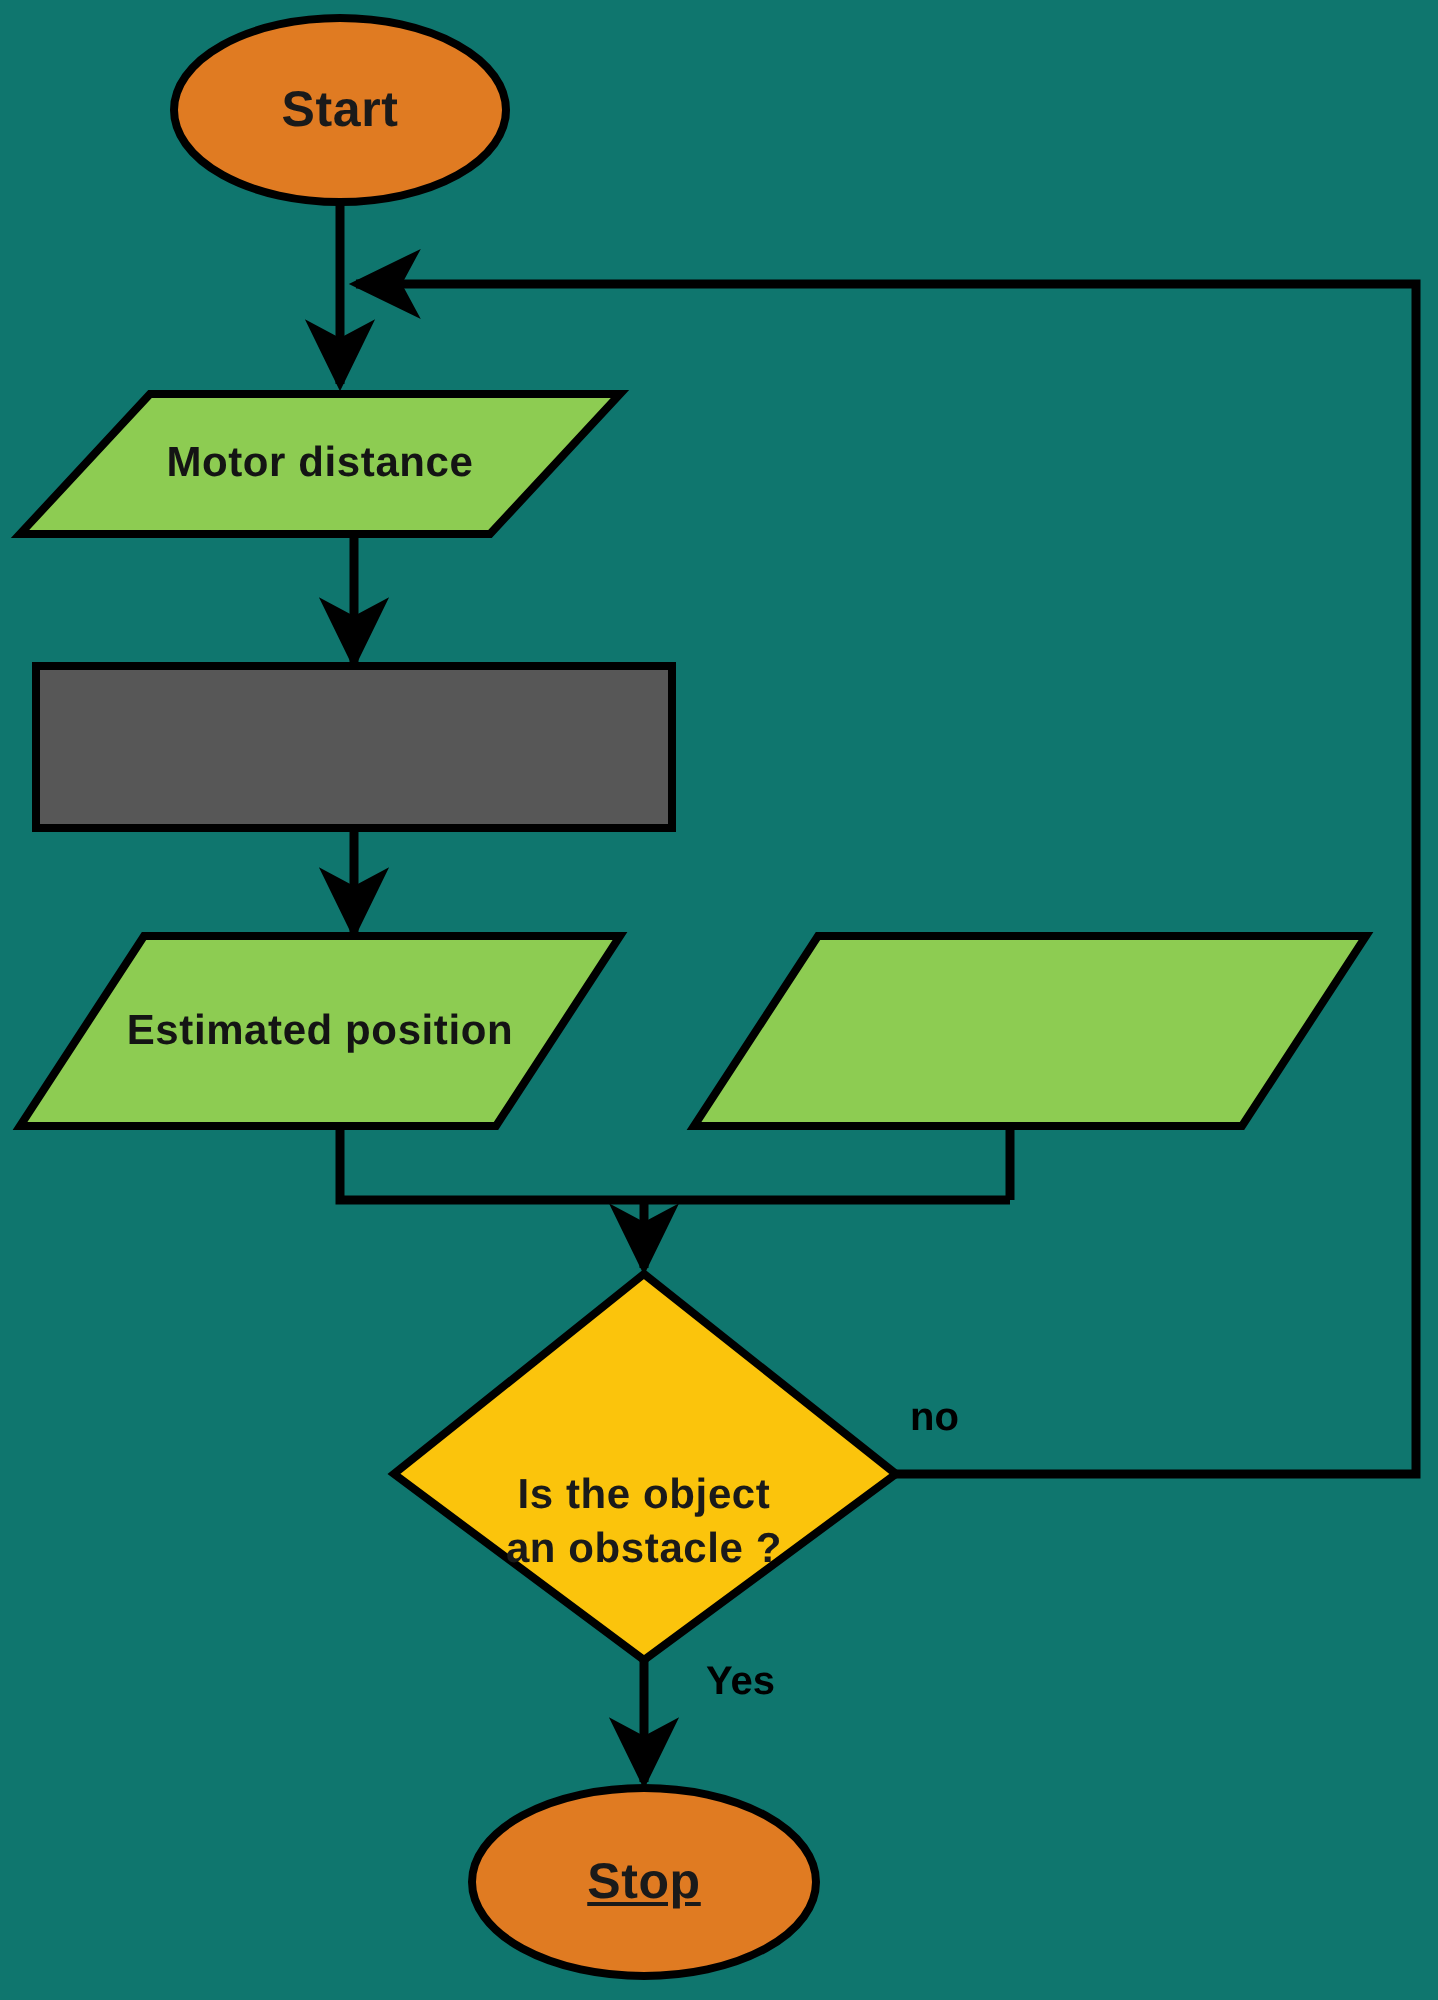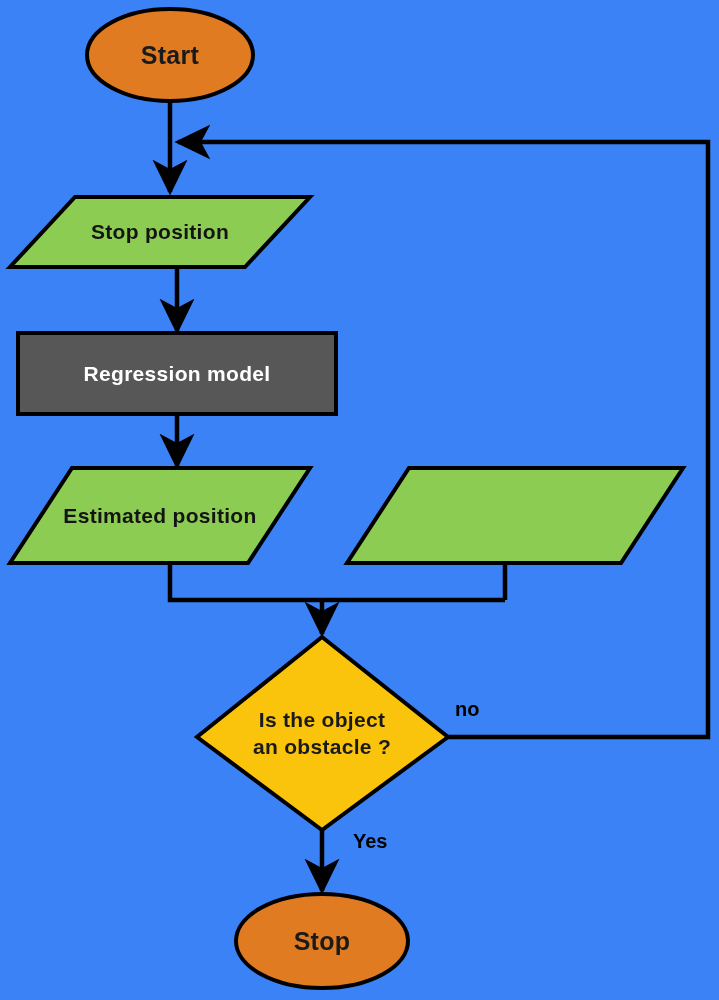--- a/index.html
+++ b/index.html
@@ -11,21 +11,21 @@
   body {
     width: 719px;
     height: 1000px;
     font-family: "Liberation Sans", sans-serif;
     overflow: hidden;
   }
   #flowchart-canvas {
     position: relative;
     width: 719px;
     height: 1000px;
-    background: #3b82f6;
+    background: #0f766e;
   }
   #flow-svg {
     position: absolute;
     top: 0;
     left: 0;
     width: 719px;
     height: 1000px;
   }
   .node-label {
     position: absolute;
@@ -109,29 +109,28 @@
 
     <polygon points="409,468 683,468 621,563 347,563" fill="#8DCC52" stroke="#000000" stroke-width="4"></polygon>
 
     <polygon points="322,637 448,737 322,830 197,737" fill="#FBC40C" stroke="#000000" stroke-width="4"></polygon>
 
     <ellipse cx="322" cy="941" rx="86" ry="47" fill="#E07B22" stroke="#000000" stroke-width="4"></ellipse>
   </svg>
 
   <div class="node-label lbl-terminal" style="left:87px; top:9px; width:166px; height:92px;">Start</div>
 
-  <div class="node-label lbl-io" style="left:22px; top:197px; width:276px; height:70px;">Stop position</div>
+  <div class="node-label lbl-io" style="left:22px; top:197px; width:276px; height:70px;">Motor distance</div>
 
-  <div class="node-label lbl-process" style="left:18px; top:333px; width:318px; height:81px;">Regression model</div>
 
   <div class="node-label lbl-io" style="left:20px; top:468px; width:280px; height:95px;">Estimated position</div>
 
 
-  <div class="node-label lbl-decision" style="left:207px; top:637px; width:230px; height:193px;">Is the object
+  <div class="node-label lbl-decision" style="left:207px; top:665px; width:230px; height:193px;">Is the object
 an obstacle ?</div>
 
-  <div class="node-label lbl-terminal" style="left:236px; top:895px; width:172px; height:92px;">Stop</div>
+  <div class="node-label lbl-terminal" style="left:236px; top:895px; width:172px; height:92px;text-decoration:underline;">Stop</div>
 
   <span class="edge-label" style="left:455px; top:698px;">no</span>
 
   <span class="edge-label" style="left:353px; top:830px;">Yes</span>
 
 </div>
 
 </body></html>

